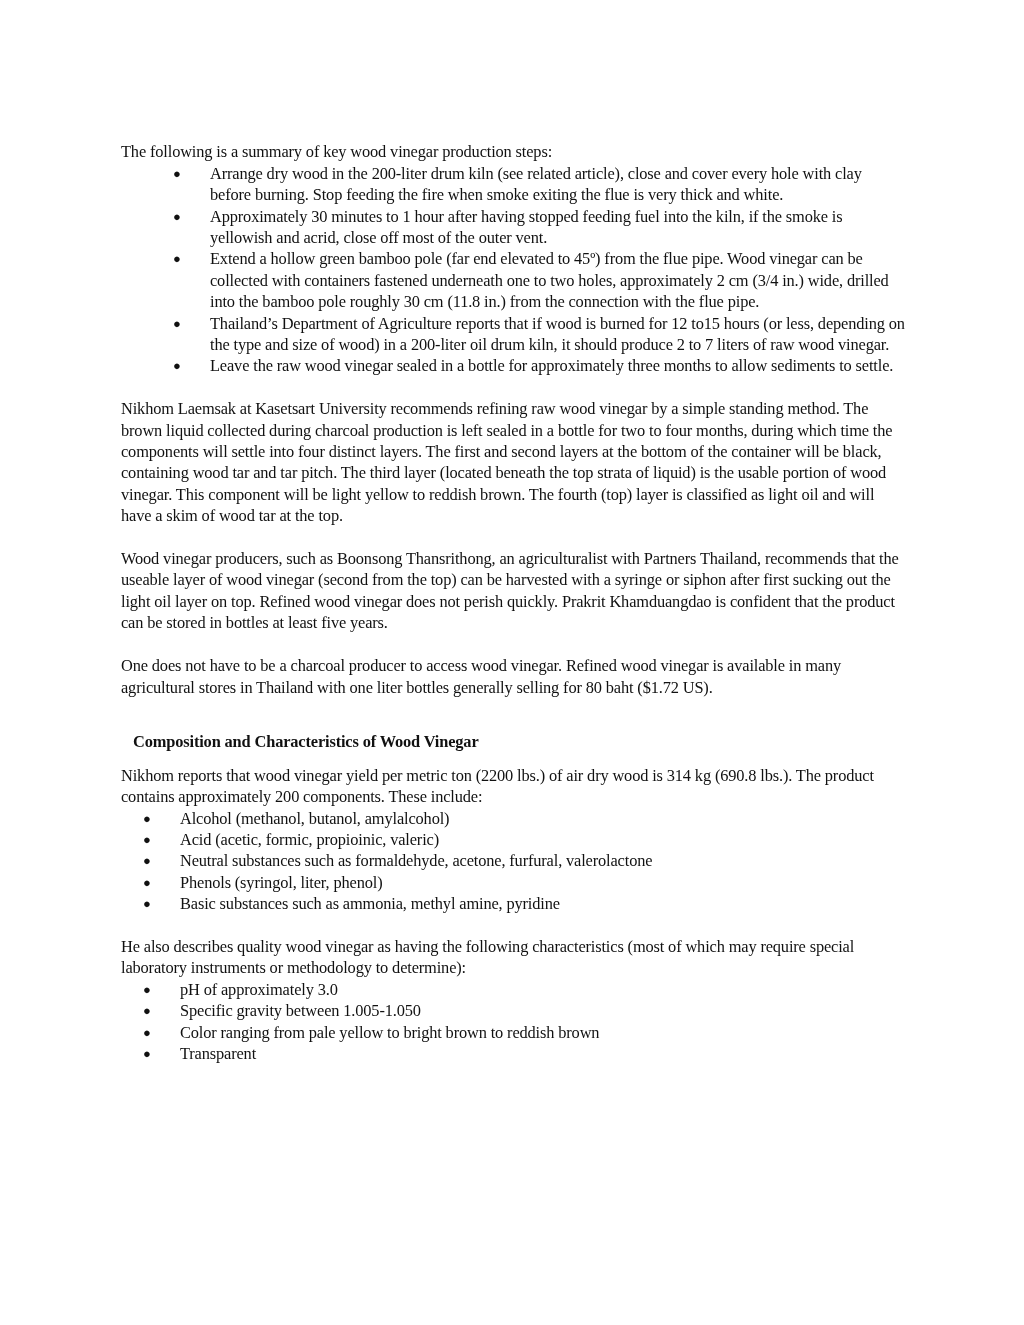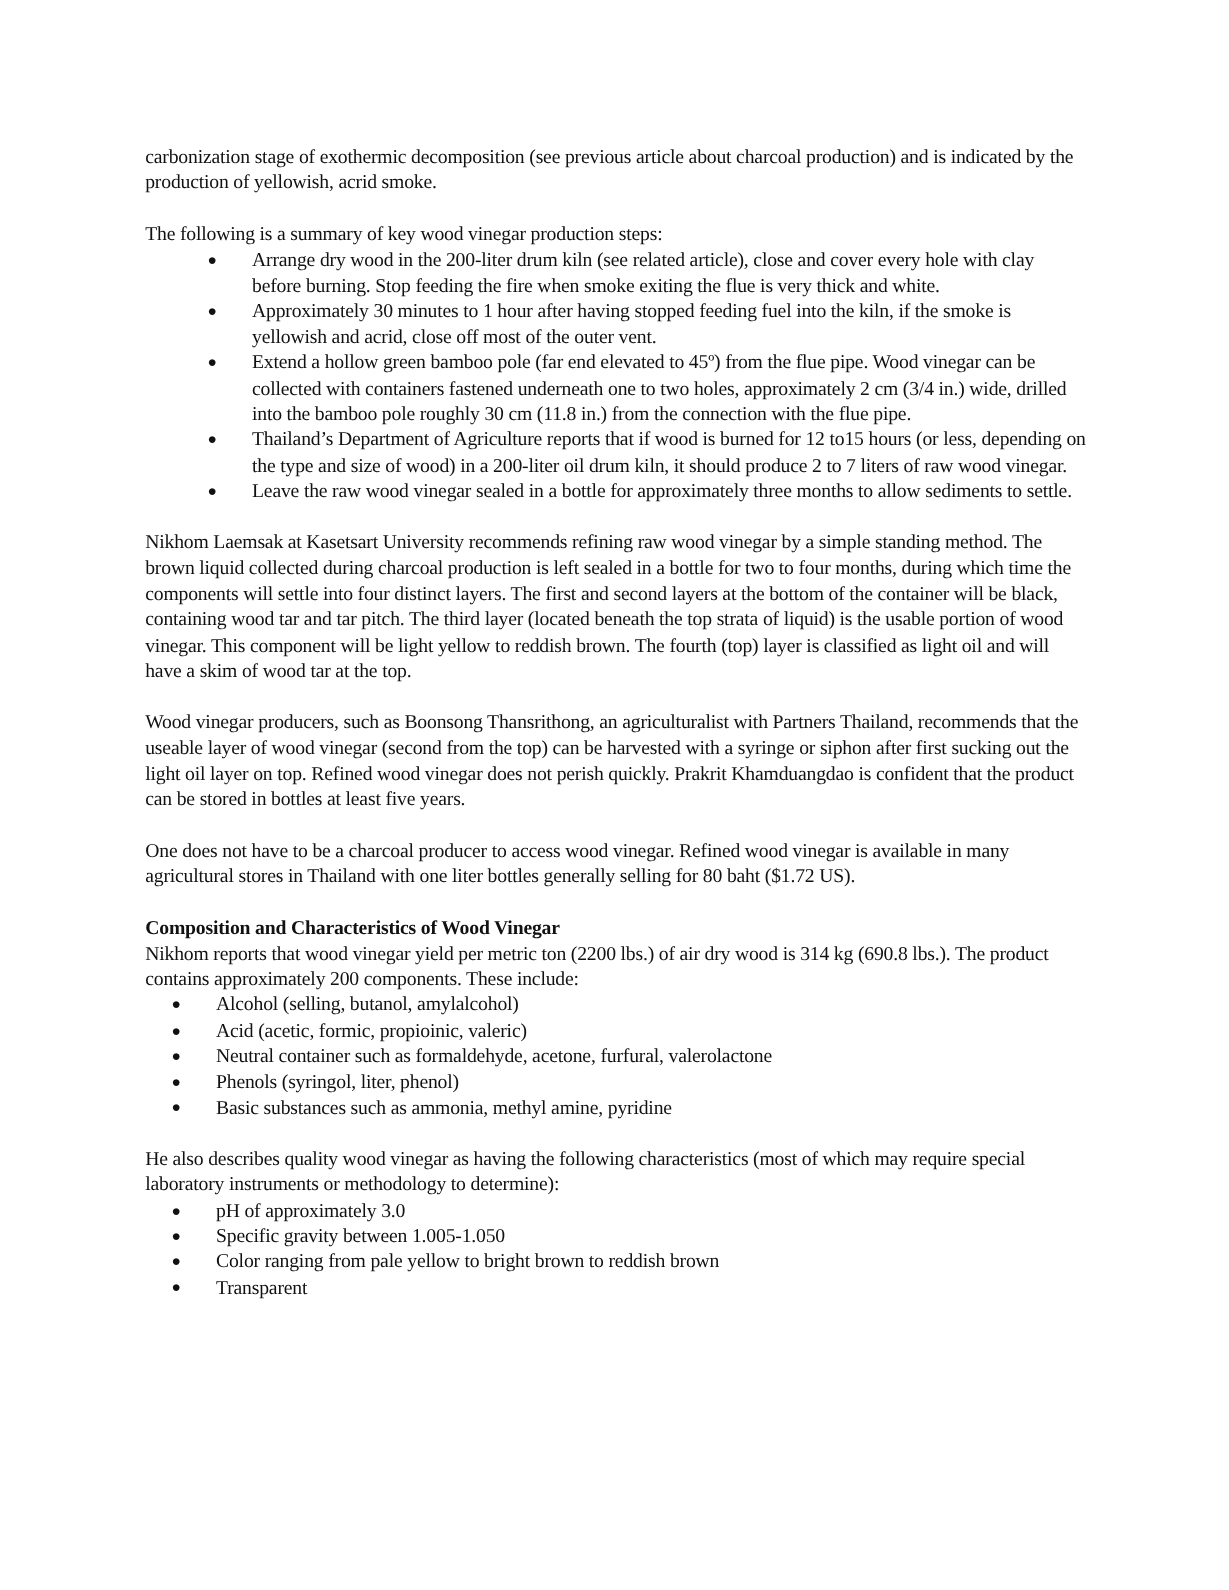--- a/index.html
+++ b/index.html
@@ -12,49 +12,48 @@
     }
     p { margin: 0; }
     .gap { height: 21.4px; }
     ul { margin: 0; padding: 0; list-style: none; }
     ul.steps li { position: relative; padding-left: 89px; }
     ul.steps li .bullet { position: absolute; left: 52px; top: 0; }
     ul.comp li { position: relative; padding-left: 59px; }
     ul.comp li .bullet { position: absolute; left: 22px; top: 0; }
     .bullet { font-size: 13px; }
     b { font-weight: normal; }
-    h2 { margin: 0; font-size: 16.4px; font-weight: bold; line-height: 21.4px; }
+    h2 { margin: 12px; font-size: 16.4px; font-weight: bold; line-height: 21.4px; }
   </style>
 </head>
 <body>
 
 <div class="page">
-  <p>carbonization stage of exothermic decomposition (see previous article about charcoal production) and is indicated by the production of yellowish, acrid smoke.</p>
   <div class="gap"></div>
   <p>The following is a summary of key wood vinegar production steps:</p>
   <ul class="steps">
     <li><span class="bullet">●</span><span>Arrange dry wood in the 200-liter drum kiln (see related article), close and cover every hole with clay before burning.  Stop feeding the fire when smoke exiting the flue is very thick and white.</span></li>
     <li><span class="bullet">●</span><span>Approximately 30 minutes to 1 hour after having stopped feeding fuel into the kiln, if the smoke is yellowish and acrid, close off most of the outer vent.</span></li>
     <li><span class="bullet">●</span><span>Extend a hollow green bamboo pole (far end elevated to 45º) from the flue pipe.  </span><b>Wood vinegar</b><span> can be collected with containers fastened underneath one to two holes, approximately 2 cm (3/4 in.) wide, drilled into the bamboo pole roughly 30 cm (11.8 in.) from the connection with the flue pipe.</span></li>
     <li><span class="bullet">●</span><span>Thailand’s Department of Agriculture reports that if wood is burned for 12 to15 hours (or less, depending on the type and size of wood) in a 200-liter oil drum kiln, it should produce 2 to 7 liters of raw wood vinegar.</span></li>
     <li><span class="bullet">●</span><span>Leave the raw wood vinegar sealed in a bottle for approximately three months to allow sediments to settle.</span></li>
   </ul>
   <div class="gap"></div>
   <p>Nikhom Laemsak at Kasetsart University recommends refining raw wood vinegar by a simple standing method. The brown liquid collected during charcoal production is left sealed in a bottle for two to four months, during which time the components will settle into four distinct layers. The first and second layers at the bottom of the container will be black, containing wood tar and tar pitch.  The third layer (located beneath the top strata of liquid) is the usable portion of wood vinegar.  This component will be light yellow to reddish brown.  The fourth (top) layer is classified as light oil and will have a skim of wood tar at the top.</p>
   <div class="gap"></div>
   <p>Wood vinegar producers, such as Boonsong Thansrithong, an agriculturalist with Partners Thailand, recommends that the useable layer of wood vinegar (second from the top) can be harvested with a syringe or siphon after first sucking out the light oil layer on top.  Refined wood vinegar does not perish quickly. Prakrit Khamduangdao is confident that the product can be stored in bottles at least five years.</p>
   <div class="gap"></div>
   <p>One does not have to be a charcoal producer to access wood vinegar.  Refined wood vinegar is available in many agricultural stores in Thailand with one liter bottles generally selling for 80 baht ($1.72 US).</p>
   <div class="gap"></div>
   <h2>Composition and Characteristics of Wood Vinegar</h2>
   <p>Nikhom reports that wood vinegar yield per metric ton (2200 lbs.) of air dry wood is 314 kg (690.8 lbs.). The product contains approximately 200 components.  These include:</p>
   <ul class="comp">
-    <li><span class="bullet">●</span><span>Alcohol (selling, butanol, amylalcohol)</span></li>
+    <li><span class="bullet">●</span><span>Alcohol (methanol, butanol, amylalcohol)</span></li>
     <li><span class="bullet">●</span><span>Acid (acetic, formic, propioinic, valeric)</span></li>
-    <li><span class="bullet">●</span><span>Neutral container such as formaldehyde, acetone, furfural, valerolactone</span></li>
+    <li><span class="bullet">●</span><span>Neutral substances such as formaldehyde, acetone, furfural, valerolactone</span></li>
     <li><span class="bullet">●</span><span>Phenols (syringol, liter, phenol)</span></li>
     <li><span class="bullet">●</span><span>Basic substances such as ammonia, methyl amine, pyridine</span></li>
   </ul>
   <div class="gap"></div>
   <p>He also describes quality wood vinegar as having the following characteristics (most of which may require special laboratory instruments or methodology to determine):</p>
   <ul class="comp">
     <li><span class="bullet">●</span><span>pH of approximately 3.0</span></li>
     <li><span class="bullet">●</span><span>Specific gravity between 1.005-1.050</span></li>
     <li><span class="bullet">●</span><span>Color ranging from pale yellow to bright brown to reddish brown</span></li>
     <li><span class="bullet">●</span><span>Transparent</span></li>

